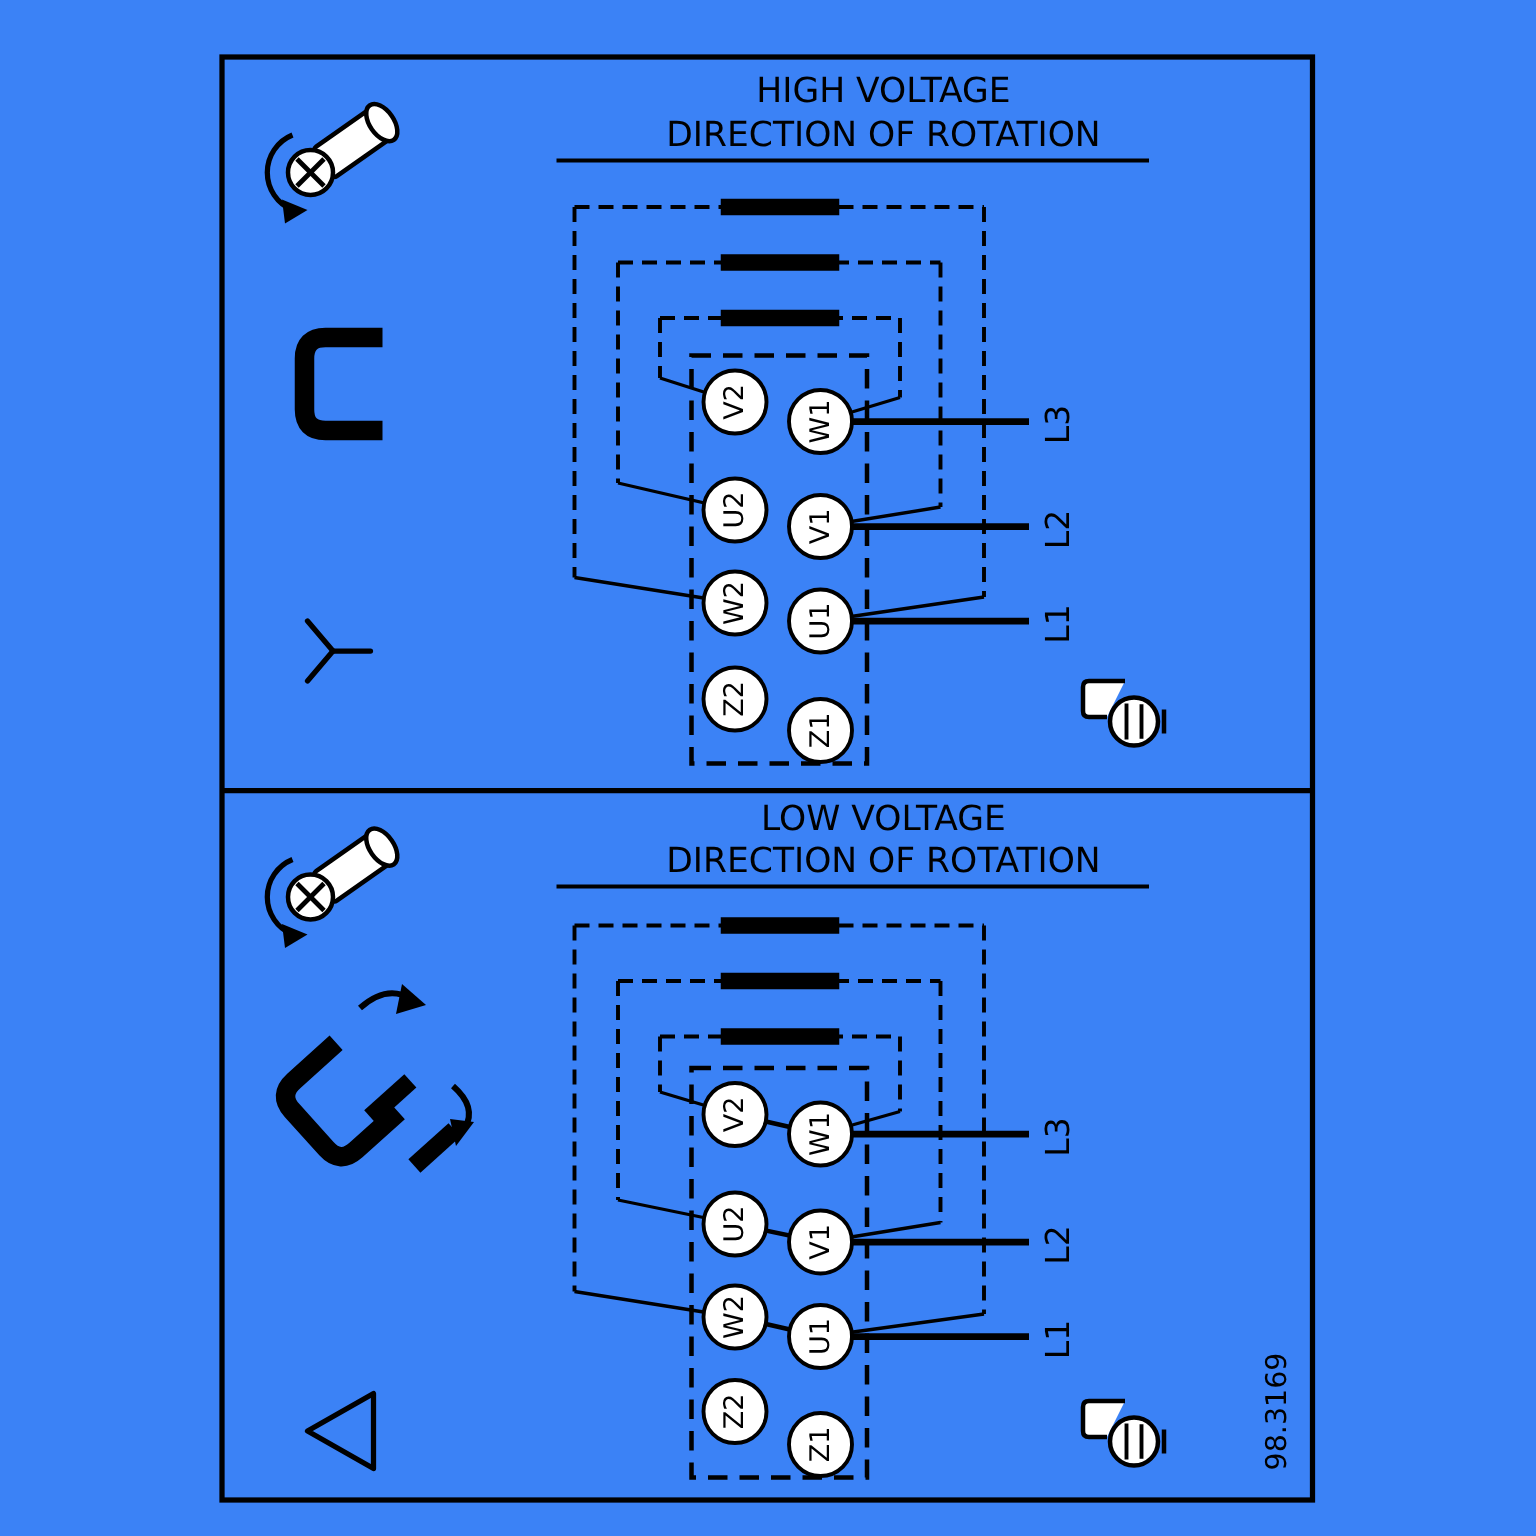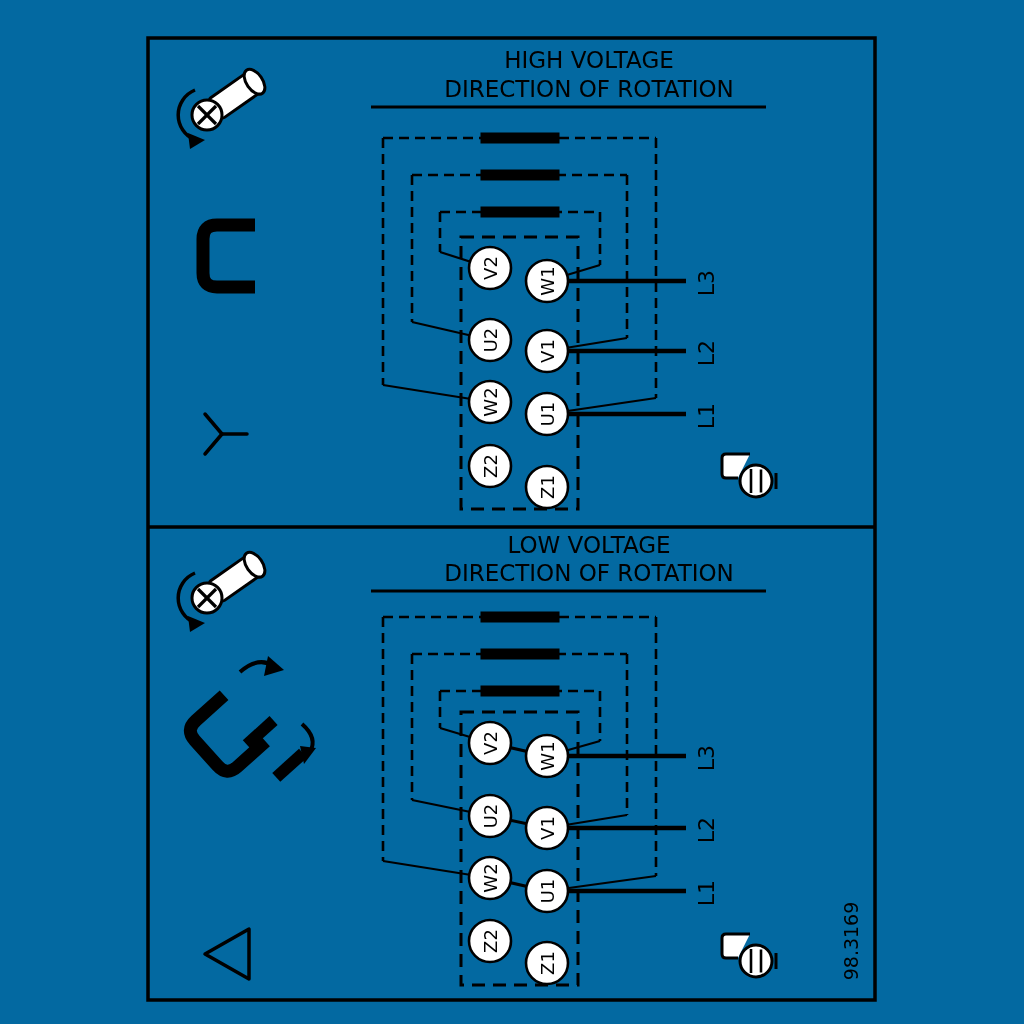--- a/index.html
+++ b/index.html
@@ -1,16 +1,16 @@
 <!DOCTYPE html>
 <html><head>
 <meta charset="utf-8">
 <style>
   html,body { margin:0; padding:0; background:#ffffff; }
-  .stage { width:1024px; height:1024px; position:relative; background:#0369a1;text-align:right; }
+  .stage { width:1024px; height:1024px; position:relative; background:#3b82f6;text-align:right; }
   svg { display:block; }
   text { fill:#000; }
   .title   { font-family:"DejaVu Sans", sans-serif; font-size:23px; text-anchor:middle; }
   .term    { font-family:"DejaVu Sans", sans-serif; font-size:18px; text-anchor:middle; dominant-baseline:central; }
   .llabel  { font-family:"DejaVu Sans", sans-serif; font-size:22px; text-anchor:middle; dominant-baseline:central; }
   .partnum { font-family:"DejaVu Sans", sans-serif; font-size:19px; text-anchor:middle; dominant-baseline:central; }
   .frame   { fill:none; stroke:#000; stroke-width:3.5; }
   .rule    { stroke:#000; stroke-width:2.8; }
   .dash    { fill:none; stroke:#000; stroke-width:2.6; stroke-dasharray:10 6; }
   .thin    { fill:none; stroke:#000; stroke-width:2.2; }

